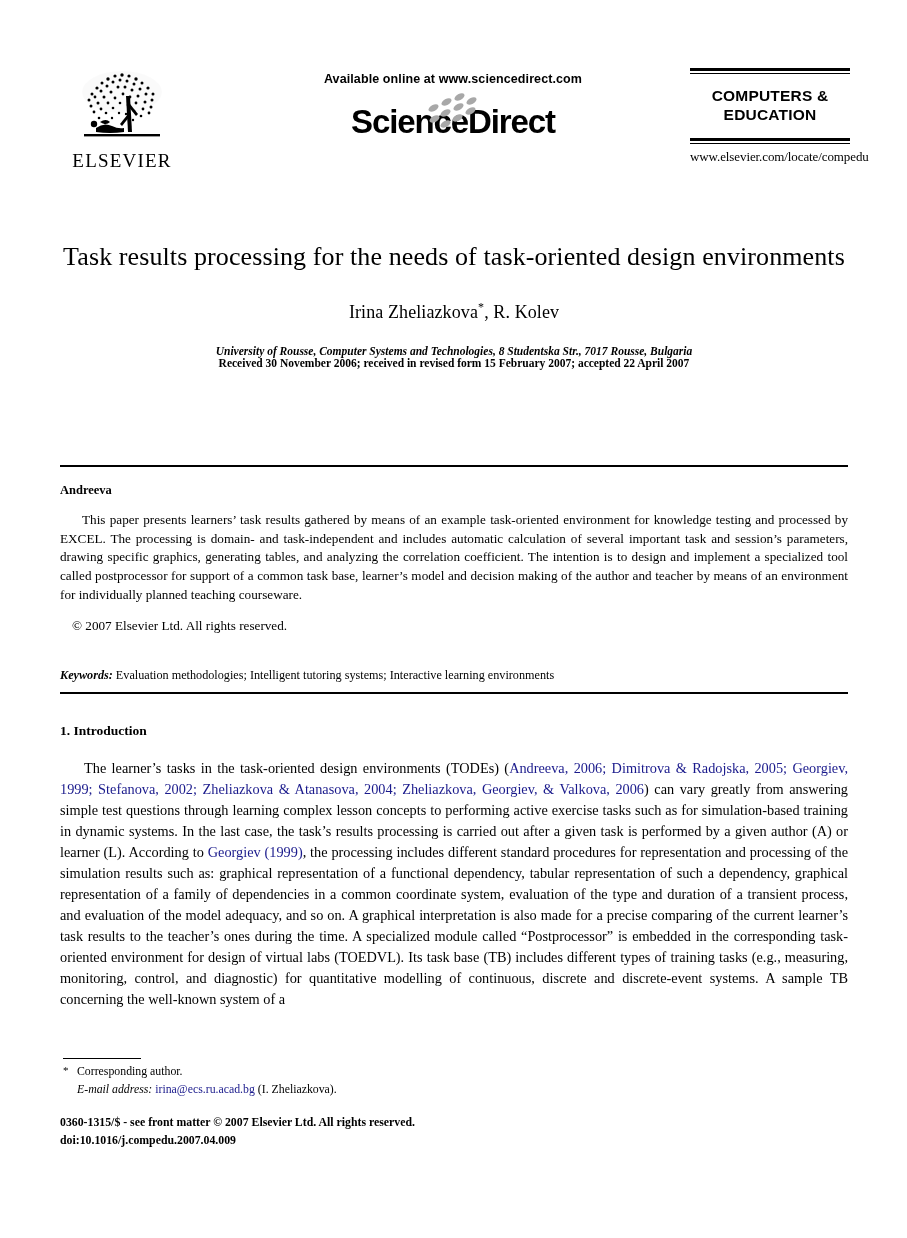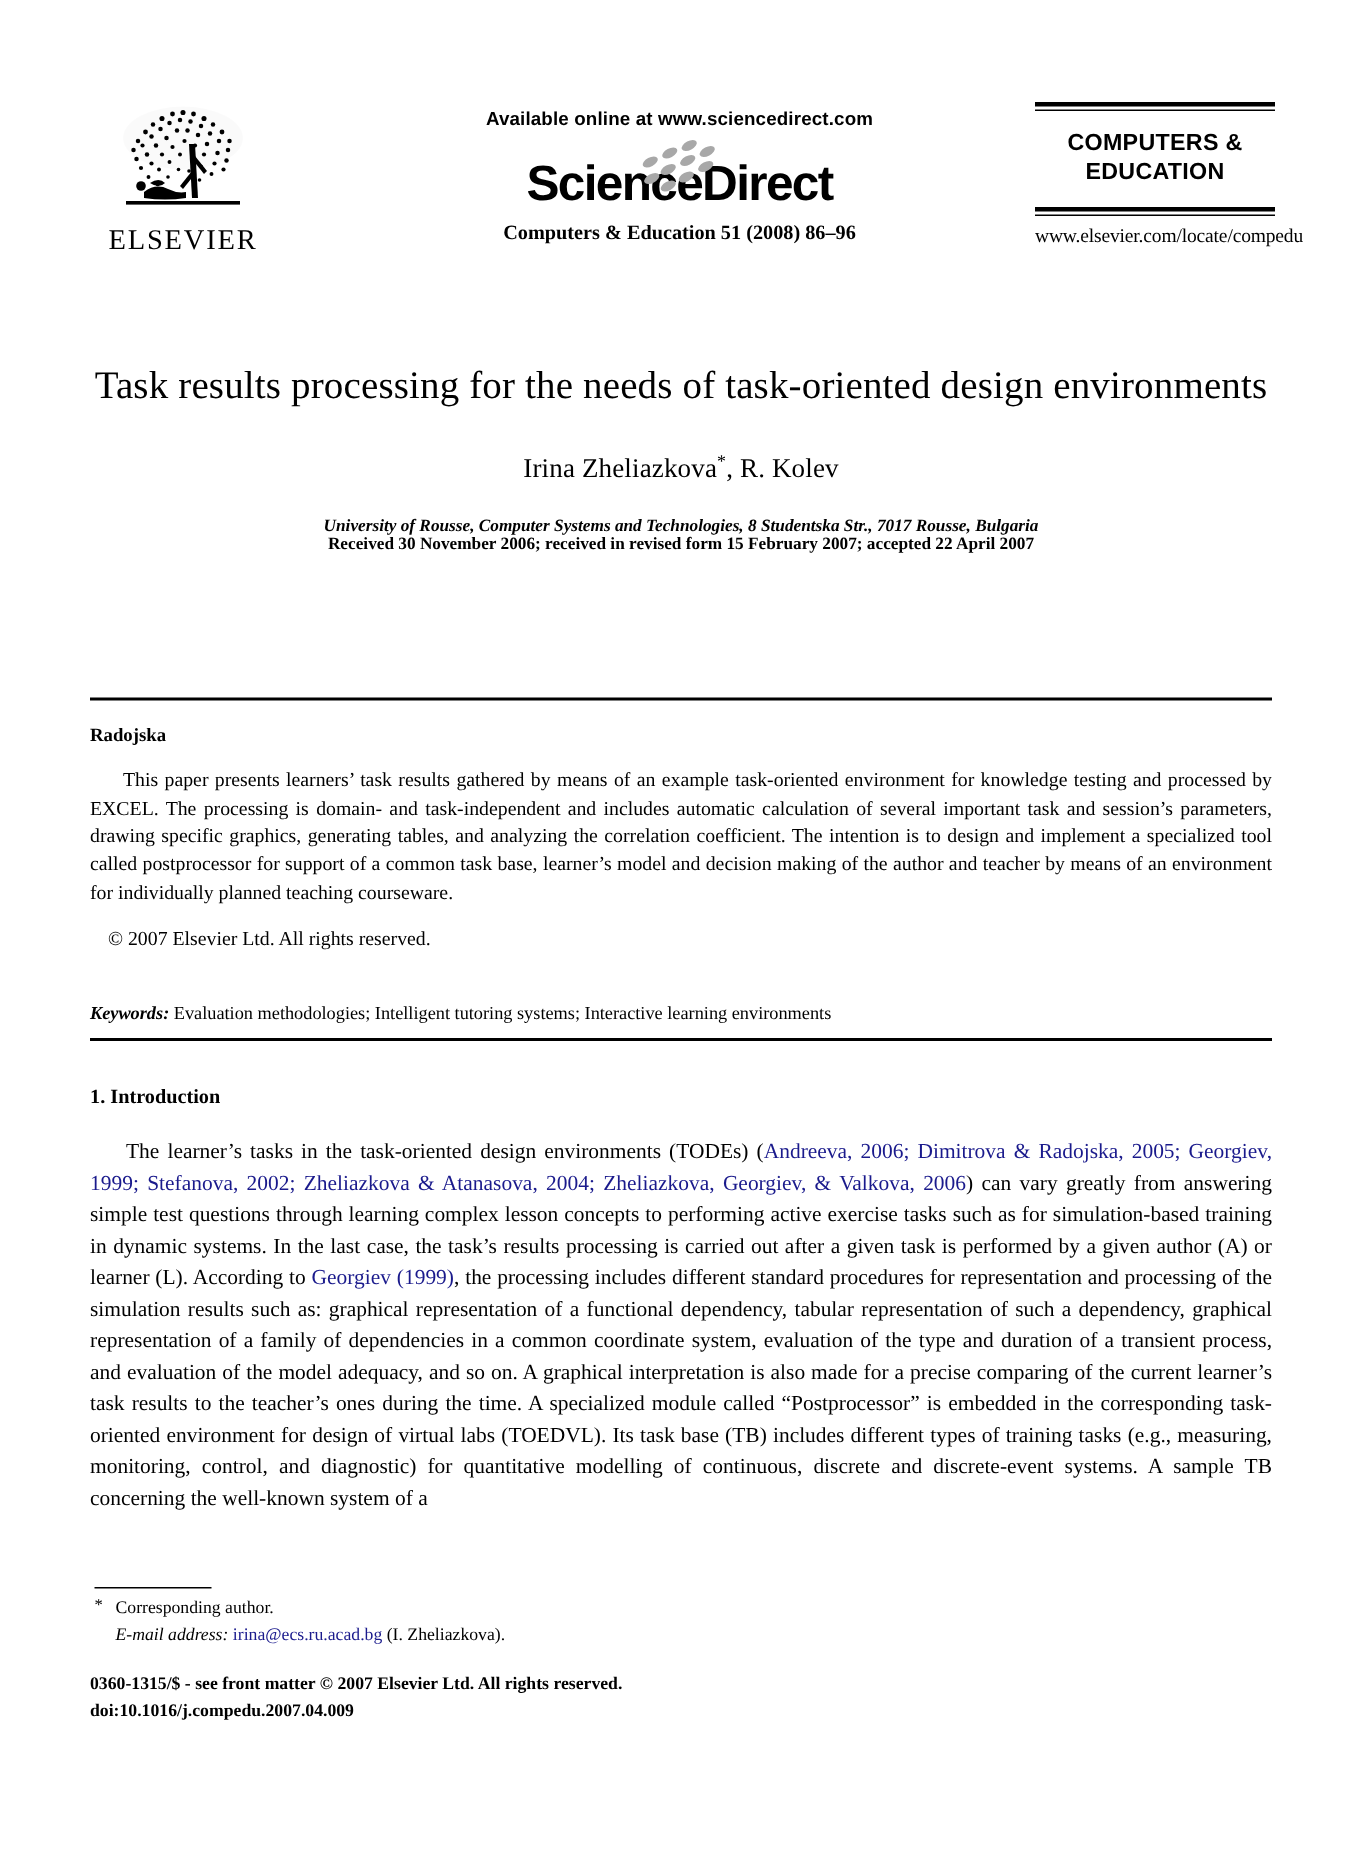--- a/index.html
+++ b/index.html
@@ -394,21 +394,20 @@
           <i style="left:29px; top:12px; width:11px; height:6px; transform:rotate(-28deg);"></i>
           <i style="left:41px; top:16px; width:11px; height:6px; transform:rotate(-28deg);"></i>
           <i style="left:4px;  top:13px; width:11px; height:6px; transform:rotate(-28deg);"></i>
           <i style="left:16px; top:18px; width:11px; height:6px; transform:rotate(-28deg);"></i>
           <i style="left:28px; top:23px; width:11px; height:6px; transform:rotate(-28deg);"></i>
           <i style="left:5px;  top:24px; width:11px; height:6px; transform:rotate(-28deg);"></i>
           <i style="left:16px; top:29px; width:11px; height:6px; transform:rotate(-28deg);"></i>
         </span>
         <span class="sd-wordmark">ScienceDirect</span>
       </div>
-      <div class="sd-citation">Computers &amp; Education 51 (2008) 86–96</div>
     </div>
 
     <div class="journal-block">
       <div class="rule-thick"></div>
       <div class="rule-thin"></div>
       <div class="journal-name">
         <span>COMPUTERS &amp;</span><br>
         <span>EDUCATION</span>
       </div>
       <div class="rule-thick"></div>
@@ -421,21 +420,21 @@
     <h1 class="paper-title">Task results processing for the needs of task-oriented design environments</h1>
     <div class="authors">
       <span>Irina Zheliazkova</span><sup>*</sup><span>, R. Kolev</span>
     </div>
     <div class="affiliation">University of Rousse, Computer Systems and Technologies, 8 Studentska Str., 7017 Rousse, Bulgaria</div>
     <div class="received">Received 30 November 2006; received in revised form 15 February 2007; accepted 22 April 2007</div>
   </div>
 
   <div class="abstract-rule"></div>
   <div class="abstract-area">
-    <div class="abstract-head">Radojska</div>
+    <div class="abstract-head">Andreeva</div>
     <p class="abstract-body">This paper presents learners’ task results gathered by means of an example task-oriented environment for knowledge testing and processed by EXCEL. The processing is domain- and task-independent and includes automatic calculation of several important task and session’s parameters, drawing specific graphics, generating tables, and analyzing the correlation coefficient. The intention is to design and implement a specialized tool called postprocessor for support of a common task base, learner’s model and decision making of the author and teacher by means of an environment for individually planned teaching courseware.</p>
     <p class="copyright-line">© 2007 Elsevier Ltd. All rights reserved.</p>
     <div class="keywords">
       <em>Keywords:</em>
       <span>Evaluation methodologies; Intelligent tutoring systems; Interactive learning environments</span>
     </div>
   </div>
   <div class="abstract-rule-bottom"></div>
 
   <div class="section-area">

